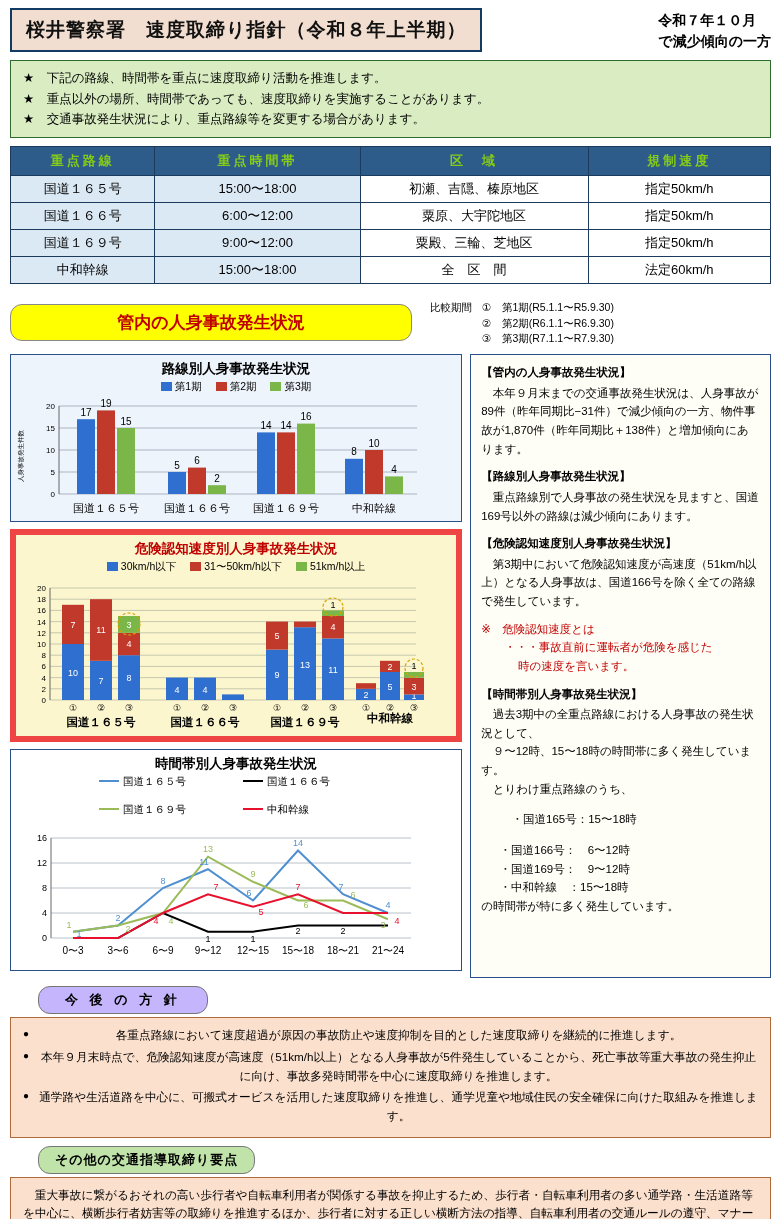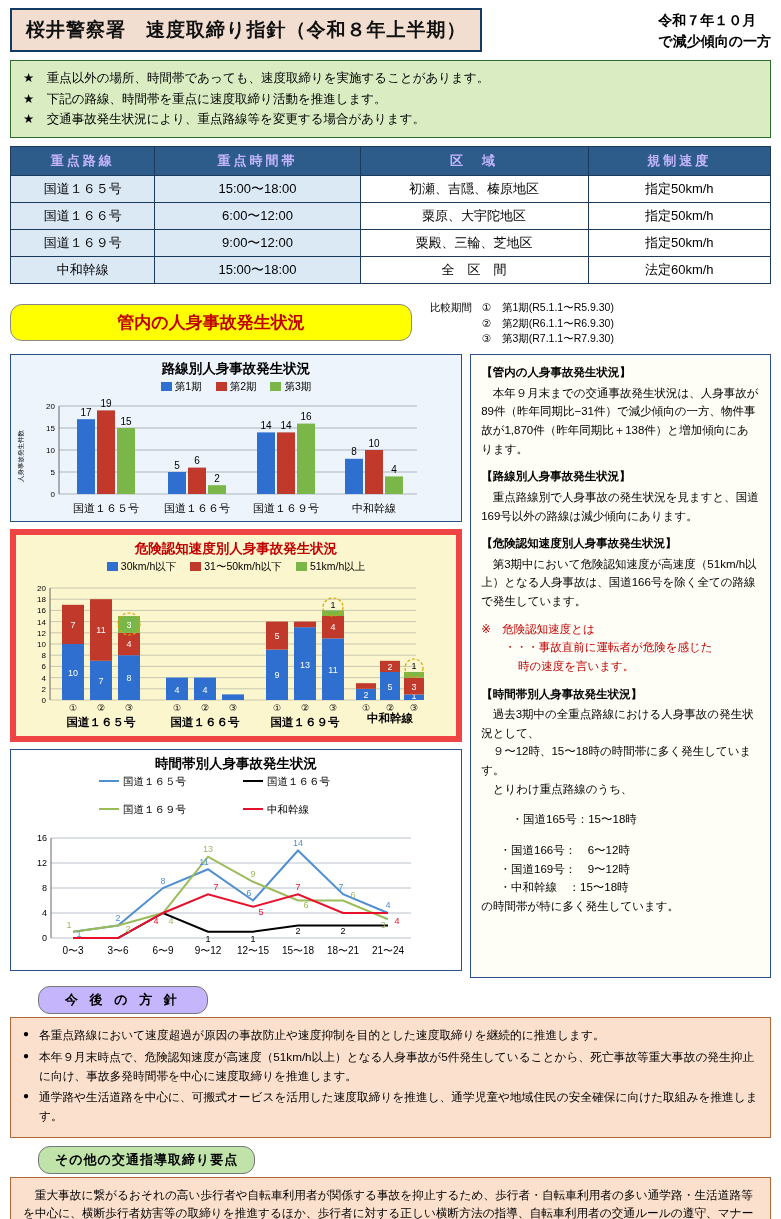--- a/index.html
+++ b/index.html
@@ -34,21 +34,21 @@
     font-size:12.5px;
   }
   .notes div{white-space:nowrap;}
 
   
   table.routes{
     margin-top:8px;width:100%;border-collapse:collapse;
     font-size:13px;
   }
   table.routes th{
-    background:#2e5c8a;color:#c4b5fd;border:1px solid #1b3a5c;
+    background:#2e5c8a;color:#84cc16;border:1px solid #1b3a5c;
     padding:5px 0;font-weight:bold;letter-spacing:3px;
   }
   table.routes td{
     border:1px solid #1b3a5c;text-align:center;padding:4px 0;
     background:#dbe9f5;
   }
   table.routes td.w{background:#ffffff;}
 
   
   .band{display:flex;align-items:center;margin-top:14px;}
@@ -90,40 +90,40 @@
   .sect-tab{
     display:inline-block;background:#c4b5fd;border:1px solid #777;border-radius:12px;
     padding:4px 26px;font-size:13px;font-weight:bold;letter-spacing:4px;margin-left:28px;
   }
   .sect-tab.green{background:#bfe3a8;}
   .sect-body{
     border:1px solid #b06a3a;background:#fbe0cd;margin-top:3px;padding:8px 12px;
     font-size:11.7px;line-height:1.6;
   }
   .sect-body.peach2{background:#fbe0cd;}
-  .bullet{position:relative;padding-left:16px;margin-bottom:3px;}
+  .bullet{position:relative;padding-left:16px;margin-bottom:3px;text-align:center;}
   .bullet:before{content:"\25CF";position:absolute;left:0;top:0;font-size:10px;}
   .plain{margin:0;text-indent:1em;}
 </style>
 </head>
 <body>
 
 <div class="page">
 
   <div class="hdr">
     <div class="hdr-title">桜井警察署　速度取締り指針（令和８年上半期）</div>
     <div class="hdr-right">
       <div>令和７年１０月</div>
       <div>で減少傾向の一方</div>
     </div>
   </div>
 
   <div class="notes">
+    <div>★　下記の路線、時間帯を重点に速度取締り活動を推進します。</div>
     <div>★　重点以外の場所、時間帯であっても、速度取締りを実施することがあります。</div>
-    <div>★　下記の路線、時間帯を重点に速度取締り活動を推進します。</div>
     <div>★　交通事故発生状況により、重点路線等を変更する場合があります。</div>
   </div>
 
   <table class="routes">
     <tbody>
         <tr>
       <th style="width:19%">重点路線</th>
       <th style="width:27%">重点時間帯</th>
       <th style="width:30%">区　域</th>
       <th style="width:24%">規制速度</th>

